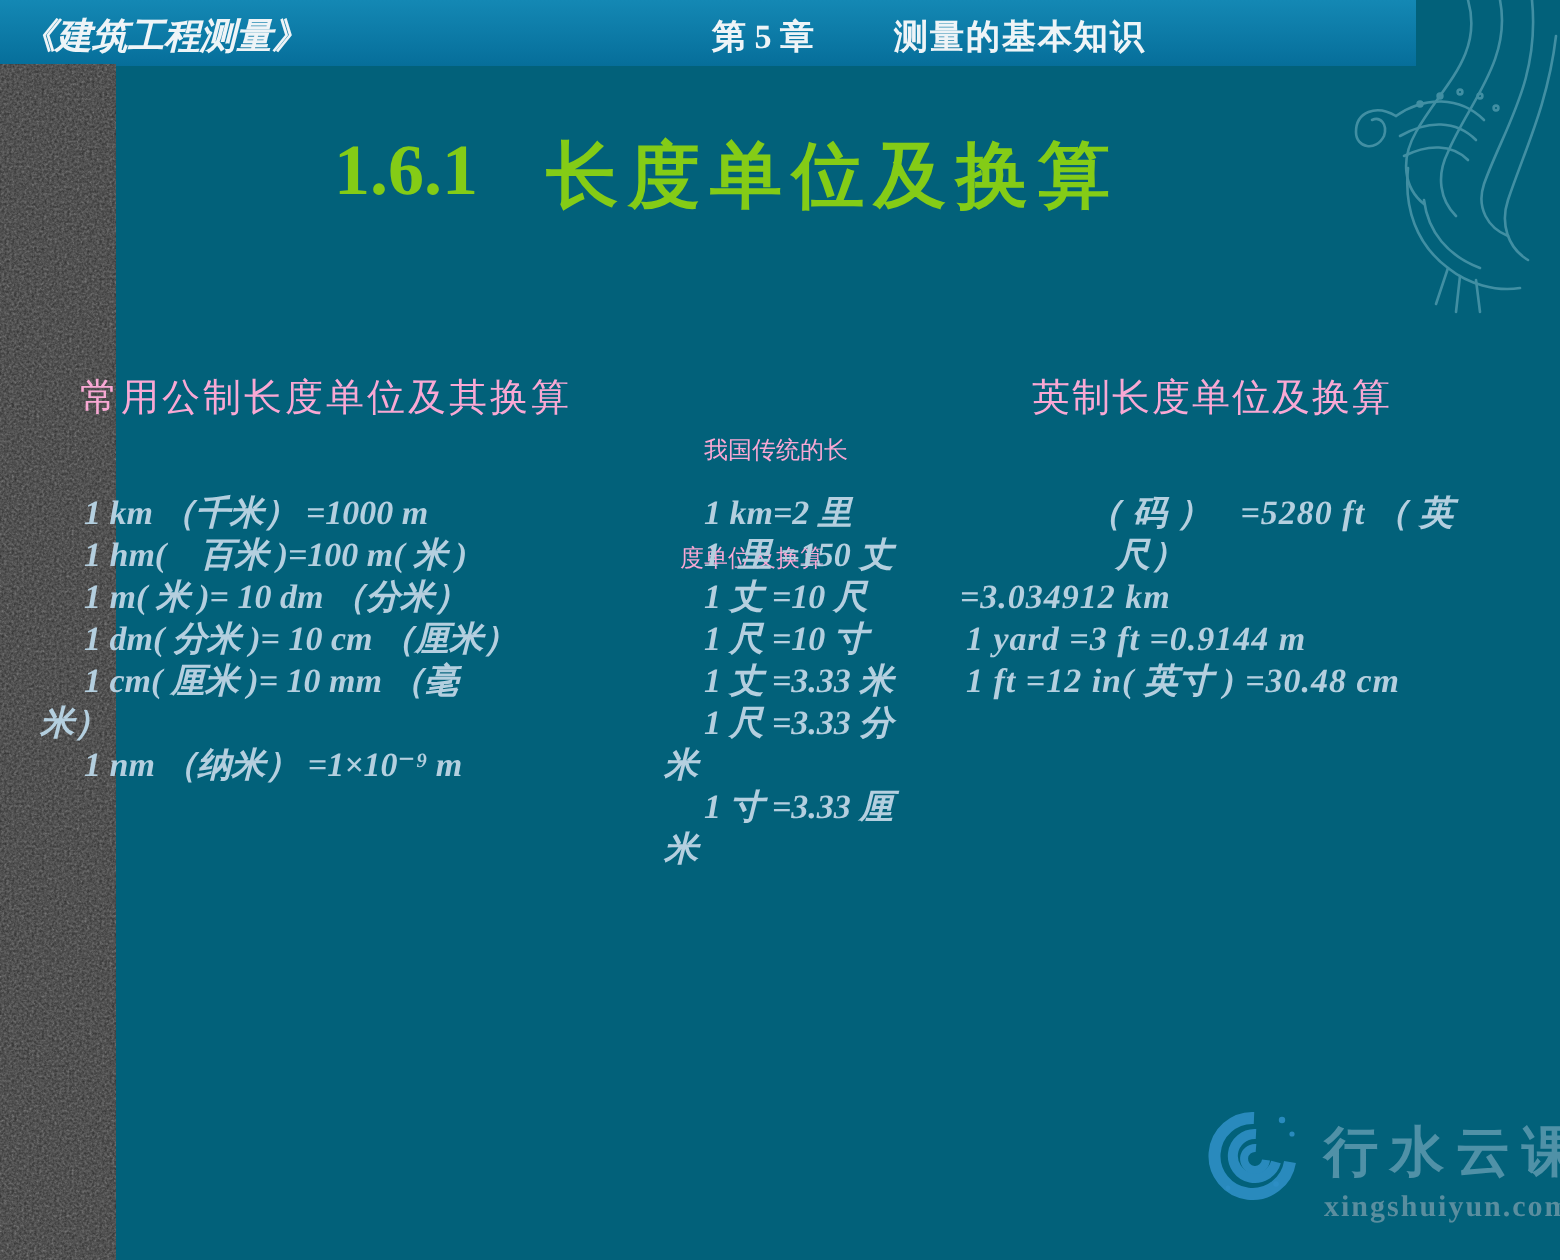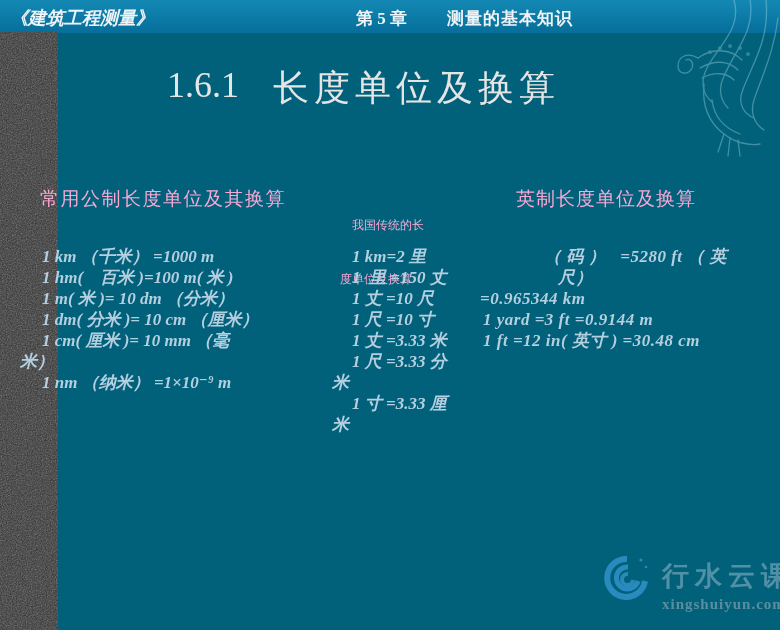--- a/index.html
+++ b/index.html
@@ -3,21 +3,21 @@
 <meta charset="utf-8">
 <style>
   html,body{margin:0;padding:0;}
   body{
     width:780px;height:630px;position:relative;overflow:hidden;
     background:#02617a;
     font-family:"Liberation Serif","DejaVu Serif",serif;
   }
   
   .topbar{
-    position:absolute;left:0;top:0;width:780px;height:33px;
+    position:absolute;left:0;top:0;width:708px;height:33px;
     background:linear-gradient(#1488b4,#0a76a2 70%,#066e9a);
   }
   .topbar .course{
     position:absolute;left:10px;top:6px;
     font-size:18px;font-weight:bold;font-style:italic;color:#eef4f7;white-space:pre;
   }
   .topbar .chapter{
     position:absolute;left:356px;top:7px;
     font-size:17px;font-weight:bold;color:#eef4f7;white-space:pre;
   }
@@ -26,21 +26,21 @@
     font-size:17px;font-weight:bold;color:#eef4f7;white-space:pre;letter-spacing:1px;
   }
   
   .leftstrip{position:absolute;left:0;top:32px;width:58px;height:598px;}
   .leftstrip svg{display:block;}
   
   .phoenix{position:absolute;right:0;top:0;width:112px;height:162px;opacity:.38;pointer-events:none;}
   
   .slide-title{
     position:absolute;left:167px;top:64px;display:flex;gap:34px;
-    font-size:36px;font-weight:normal;color:#e5e5e5;white-space:pre;
+    font-size:36px;font-weight:bold;color:#84cc16;white-space:pre;
   }
   .slide-title .t-text{letter-spacing:5px;}
   
   .hdr{position:absolute;font-weight:normal;color:#f9a8d4;white-space:pre;}
   .hdr1{left:40px;top:186px;font-size:19px;letter-spacing:1.5px;}
   .hdr2{left:340px;top:180px;font-size:12px;line-height:18px;}
   .hdr2 .hl1{margin-left:12px;}
   .hdr3{left:516px;top:186px;font-size:19px;letter-spacing:1px;}
   
   .col{position:absolute;top:246px;font-style:italic;}
@@ -140,21 +140,21 @@
   <div class="l pad">1 丈 =3.33 米</div>
   <div class="l pad">1 尺 =3.33 分</div>
   <div class="l">米</div>
   <div class="l pad">1 寸 =3.33 厘</div>
   <div class="l">米</div>
 </div>
 
 <div class="col" id="col3">
   <div class="l p64">（ 码 ）   =5280 ft （ 英</div>
   <div class="l p78">尺）</div>
-  <div class="l">=0.965344 km</div>
+  <div class="l">=3.034912 km</div>
   <div class="l p3">1 yard =3 ft =0.9144 m</div>
   <div class="l p3">1 ft =12 in( 英寸 ) =30.48 cm</div>
 </div>
 
 <div class="wm">
   <svg width="52" height="58" viewBox="0 0 52 58">
     <g fill="none" stroke="#2e8fc5" opacity="0.9">
       <path d="M27 9 A19 19 0 1 0 45 31" stroke-width="6"></path>
       <path d="M28 17 A11 11 0 1 0 38 31" stroke-width="5"></path>
       <path d="M28 24 A5.5 5.5 0 1 0 33 30" stroke-width="4"></path>

